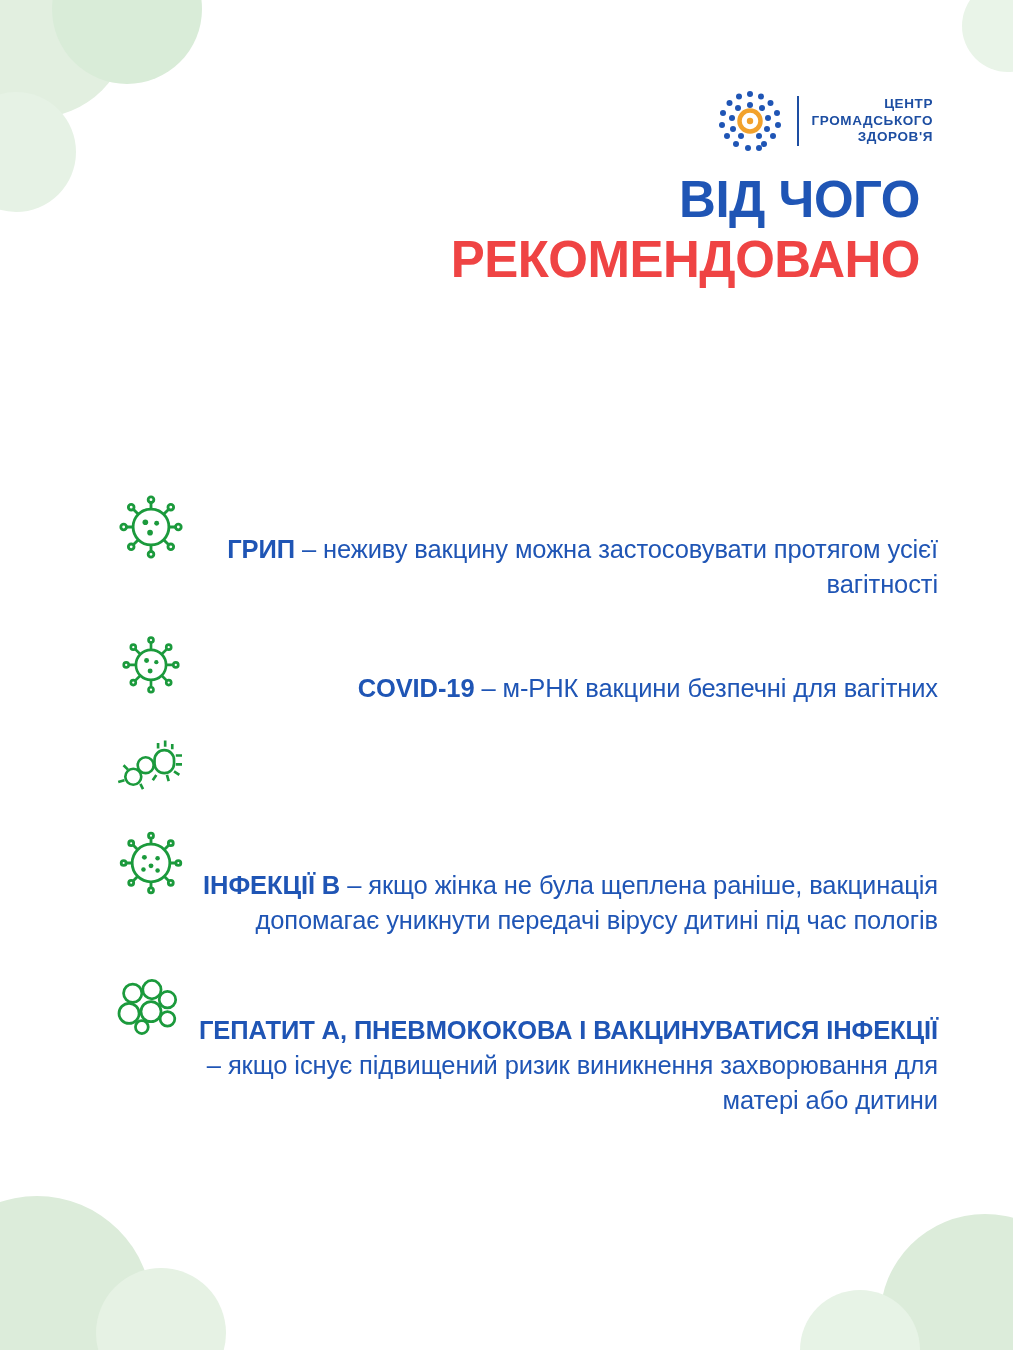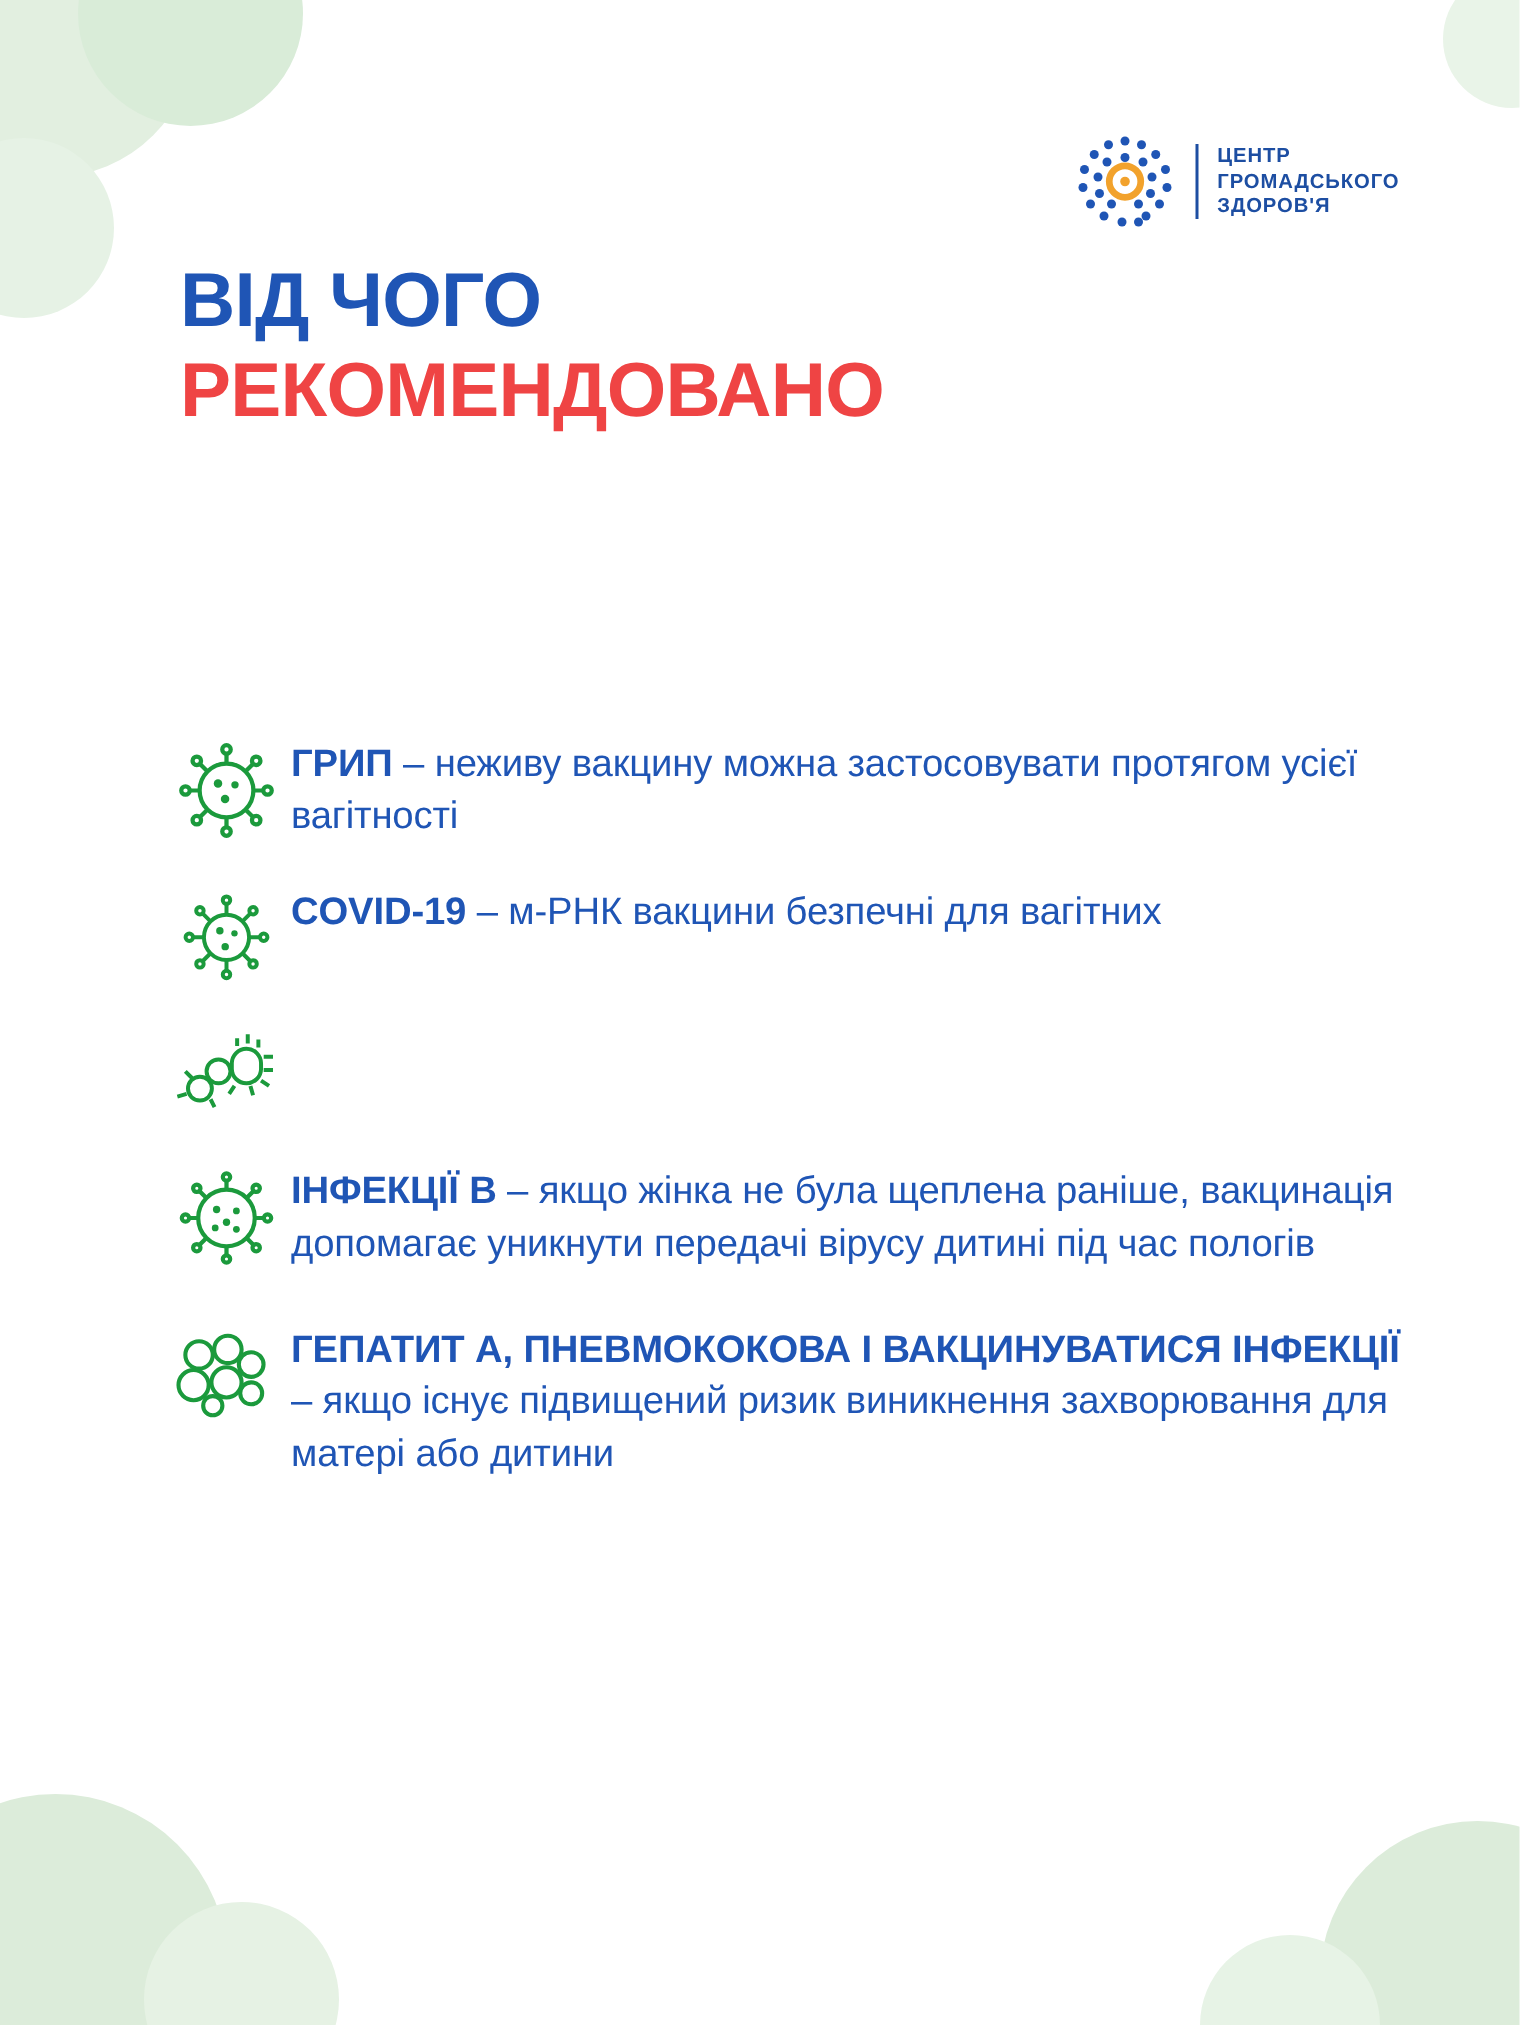--- a/index.html
+++ b/index.html
@@ -62,20 +62,21 @@
     left: 962px; top: -20px;
     background: #e9f4e8;
   }
 
   .page {
     position: relative;
     z-index: 2;
     width: 1013px;
     height: 1204px;
     box-sizing: border-box;
+    text-align: right;
   }
 
   
   .logo {
     position: absolute;
     top: 88px;
     right: 80px;
     display: flex;
     align-items: center;
     gap: 14px;
@@ -134,20 +135,21 @@
     justify-content: center;
   }
   .item-icon svg { display: block; }
   .item-text {
     flex: 1;
     font-size: 25.5px;
     line-height: 1.36;
     color: #1f55b5;
     letter-spacing: -0.1px;
     padding-top: 2px;
+    margin-top: 40px;
   }
   .item-text b { font-weight: bold; }
   .item-text .body { font-weight: normal; }
 
   
   .item-covid { margin-bottom: 26px; }
   .item-hepa { margin-bottom: 34px; }
 </style>
 </head>
 <body>

